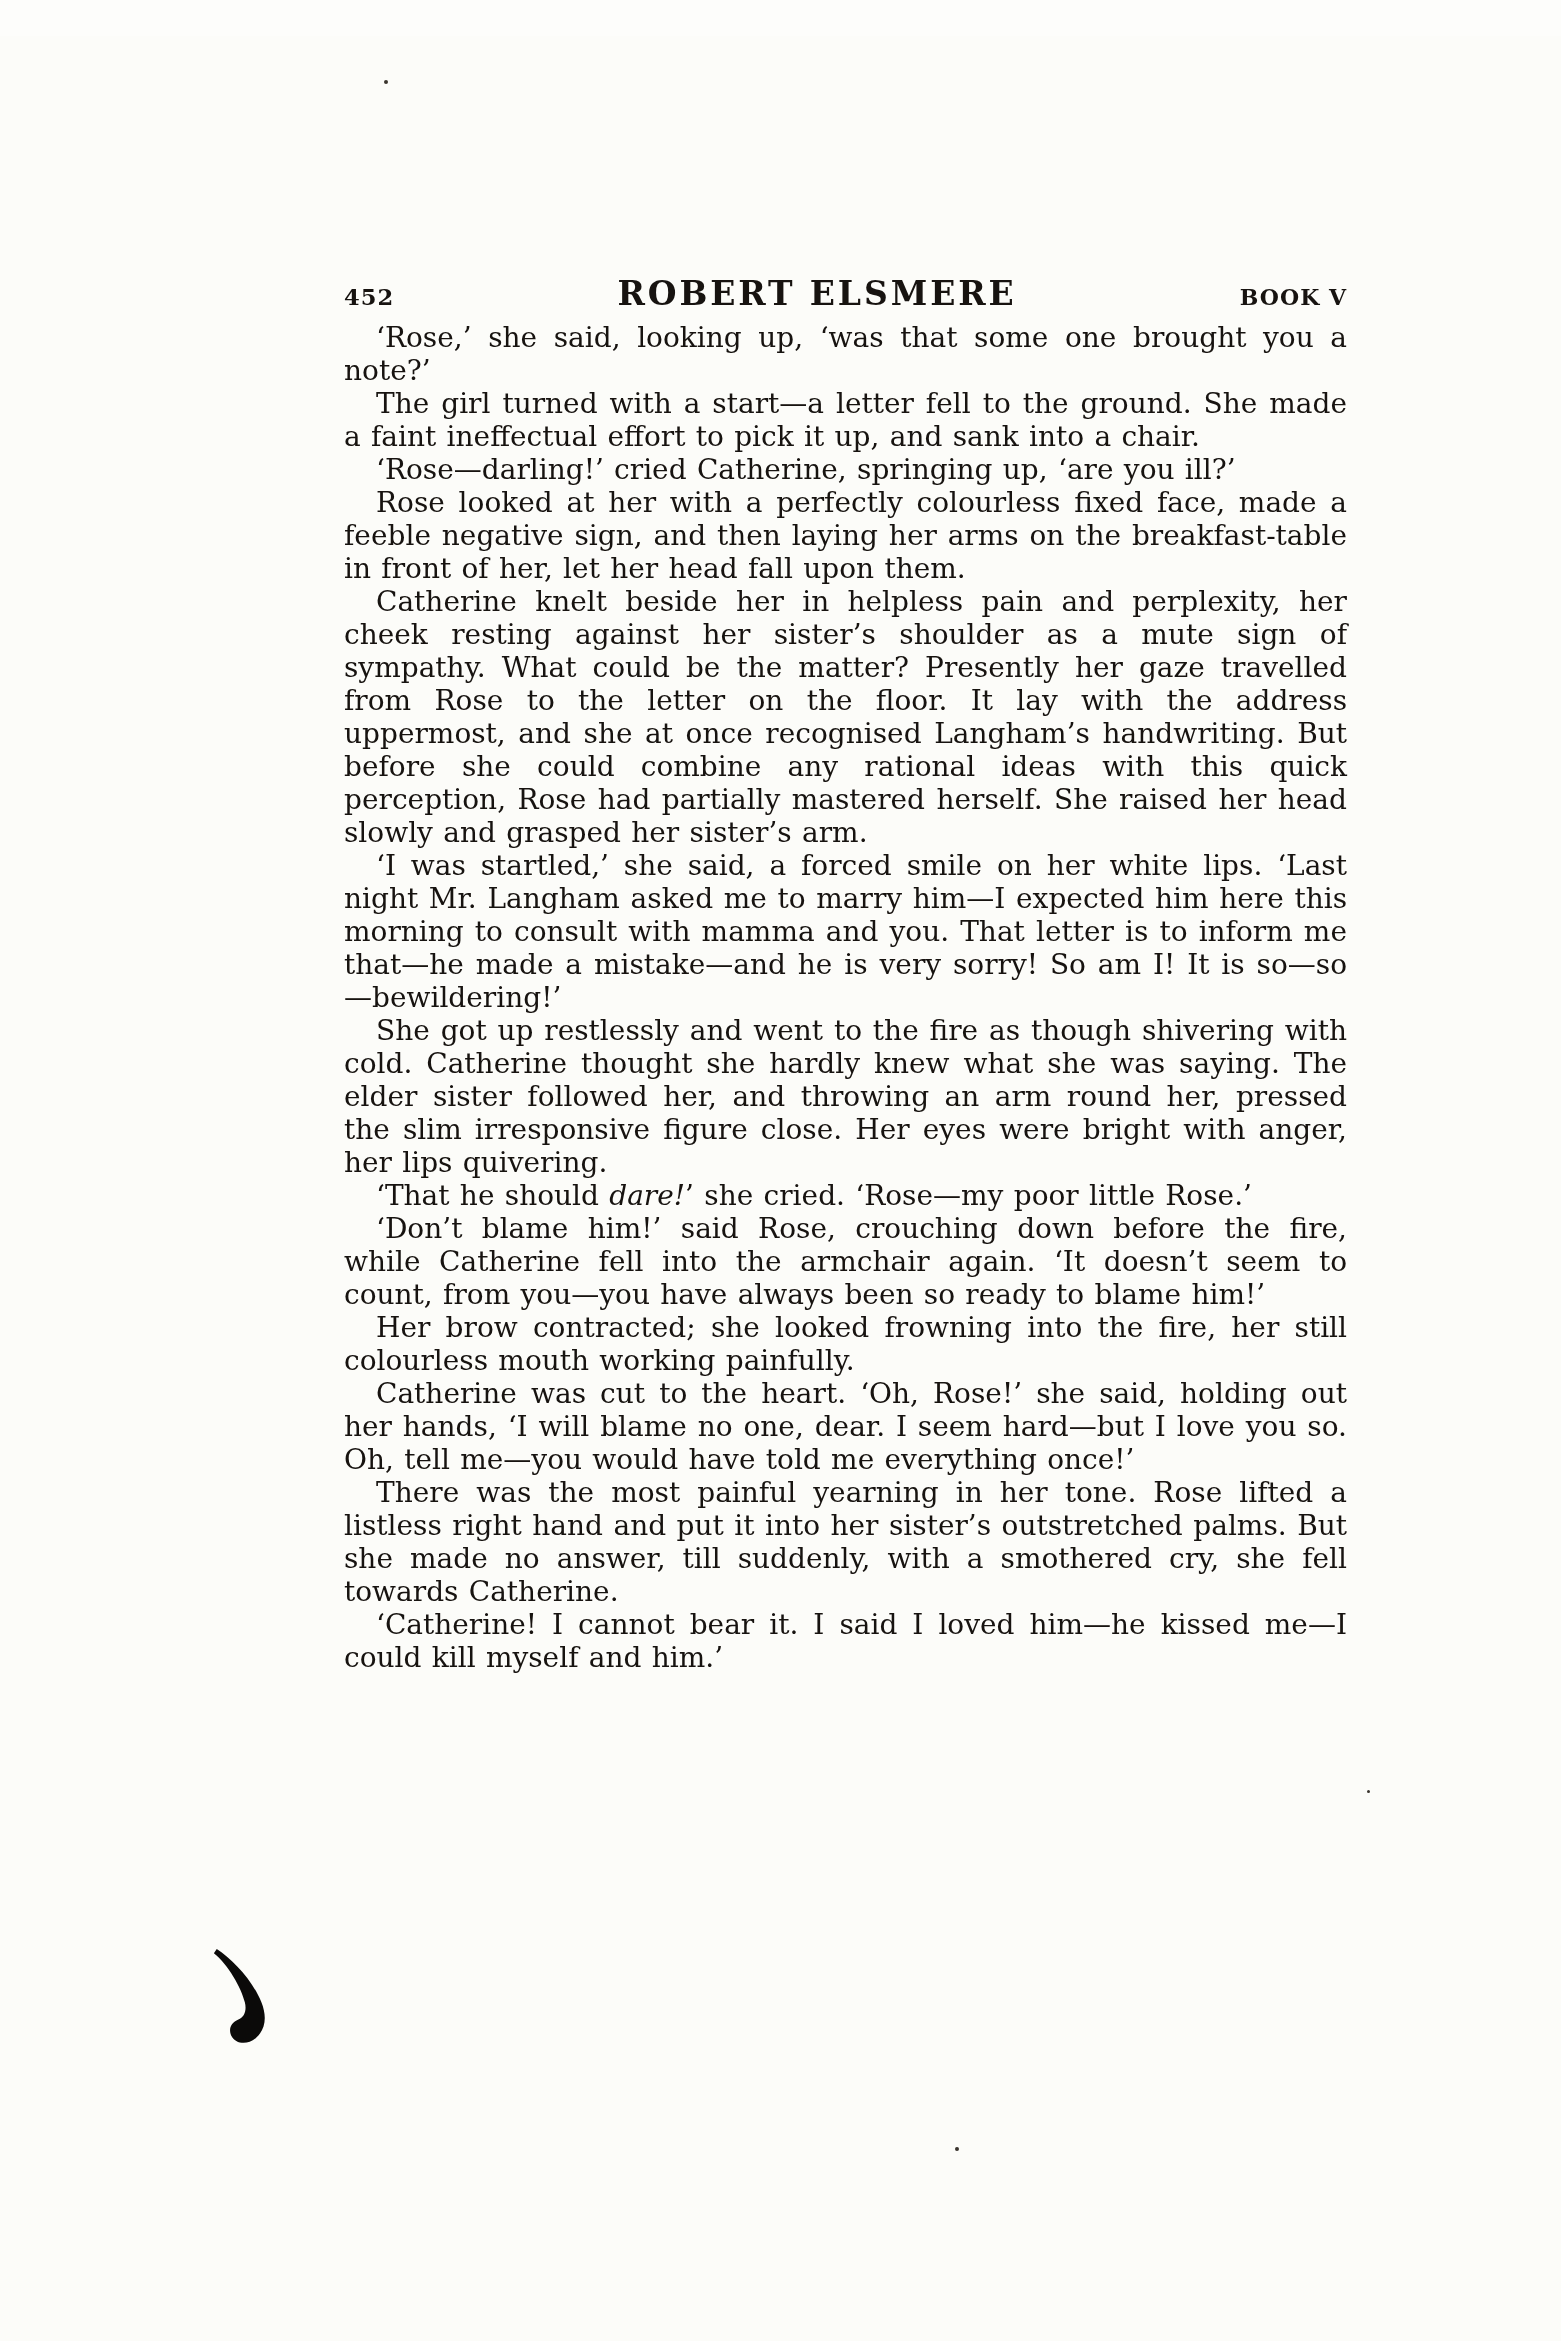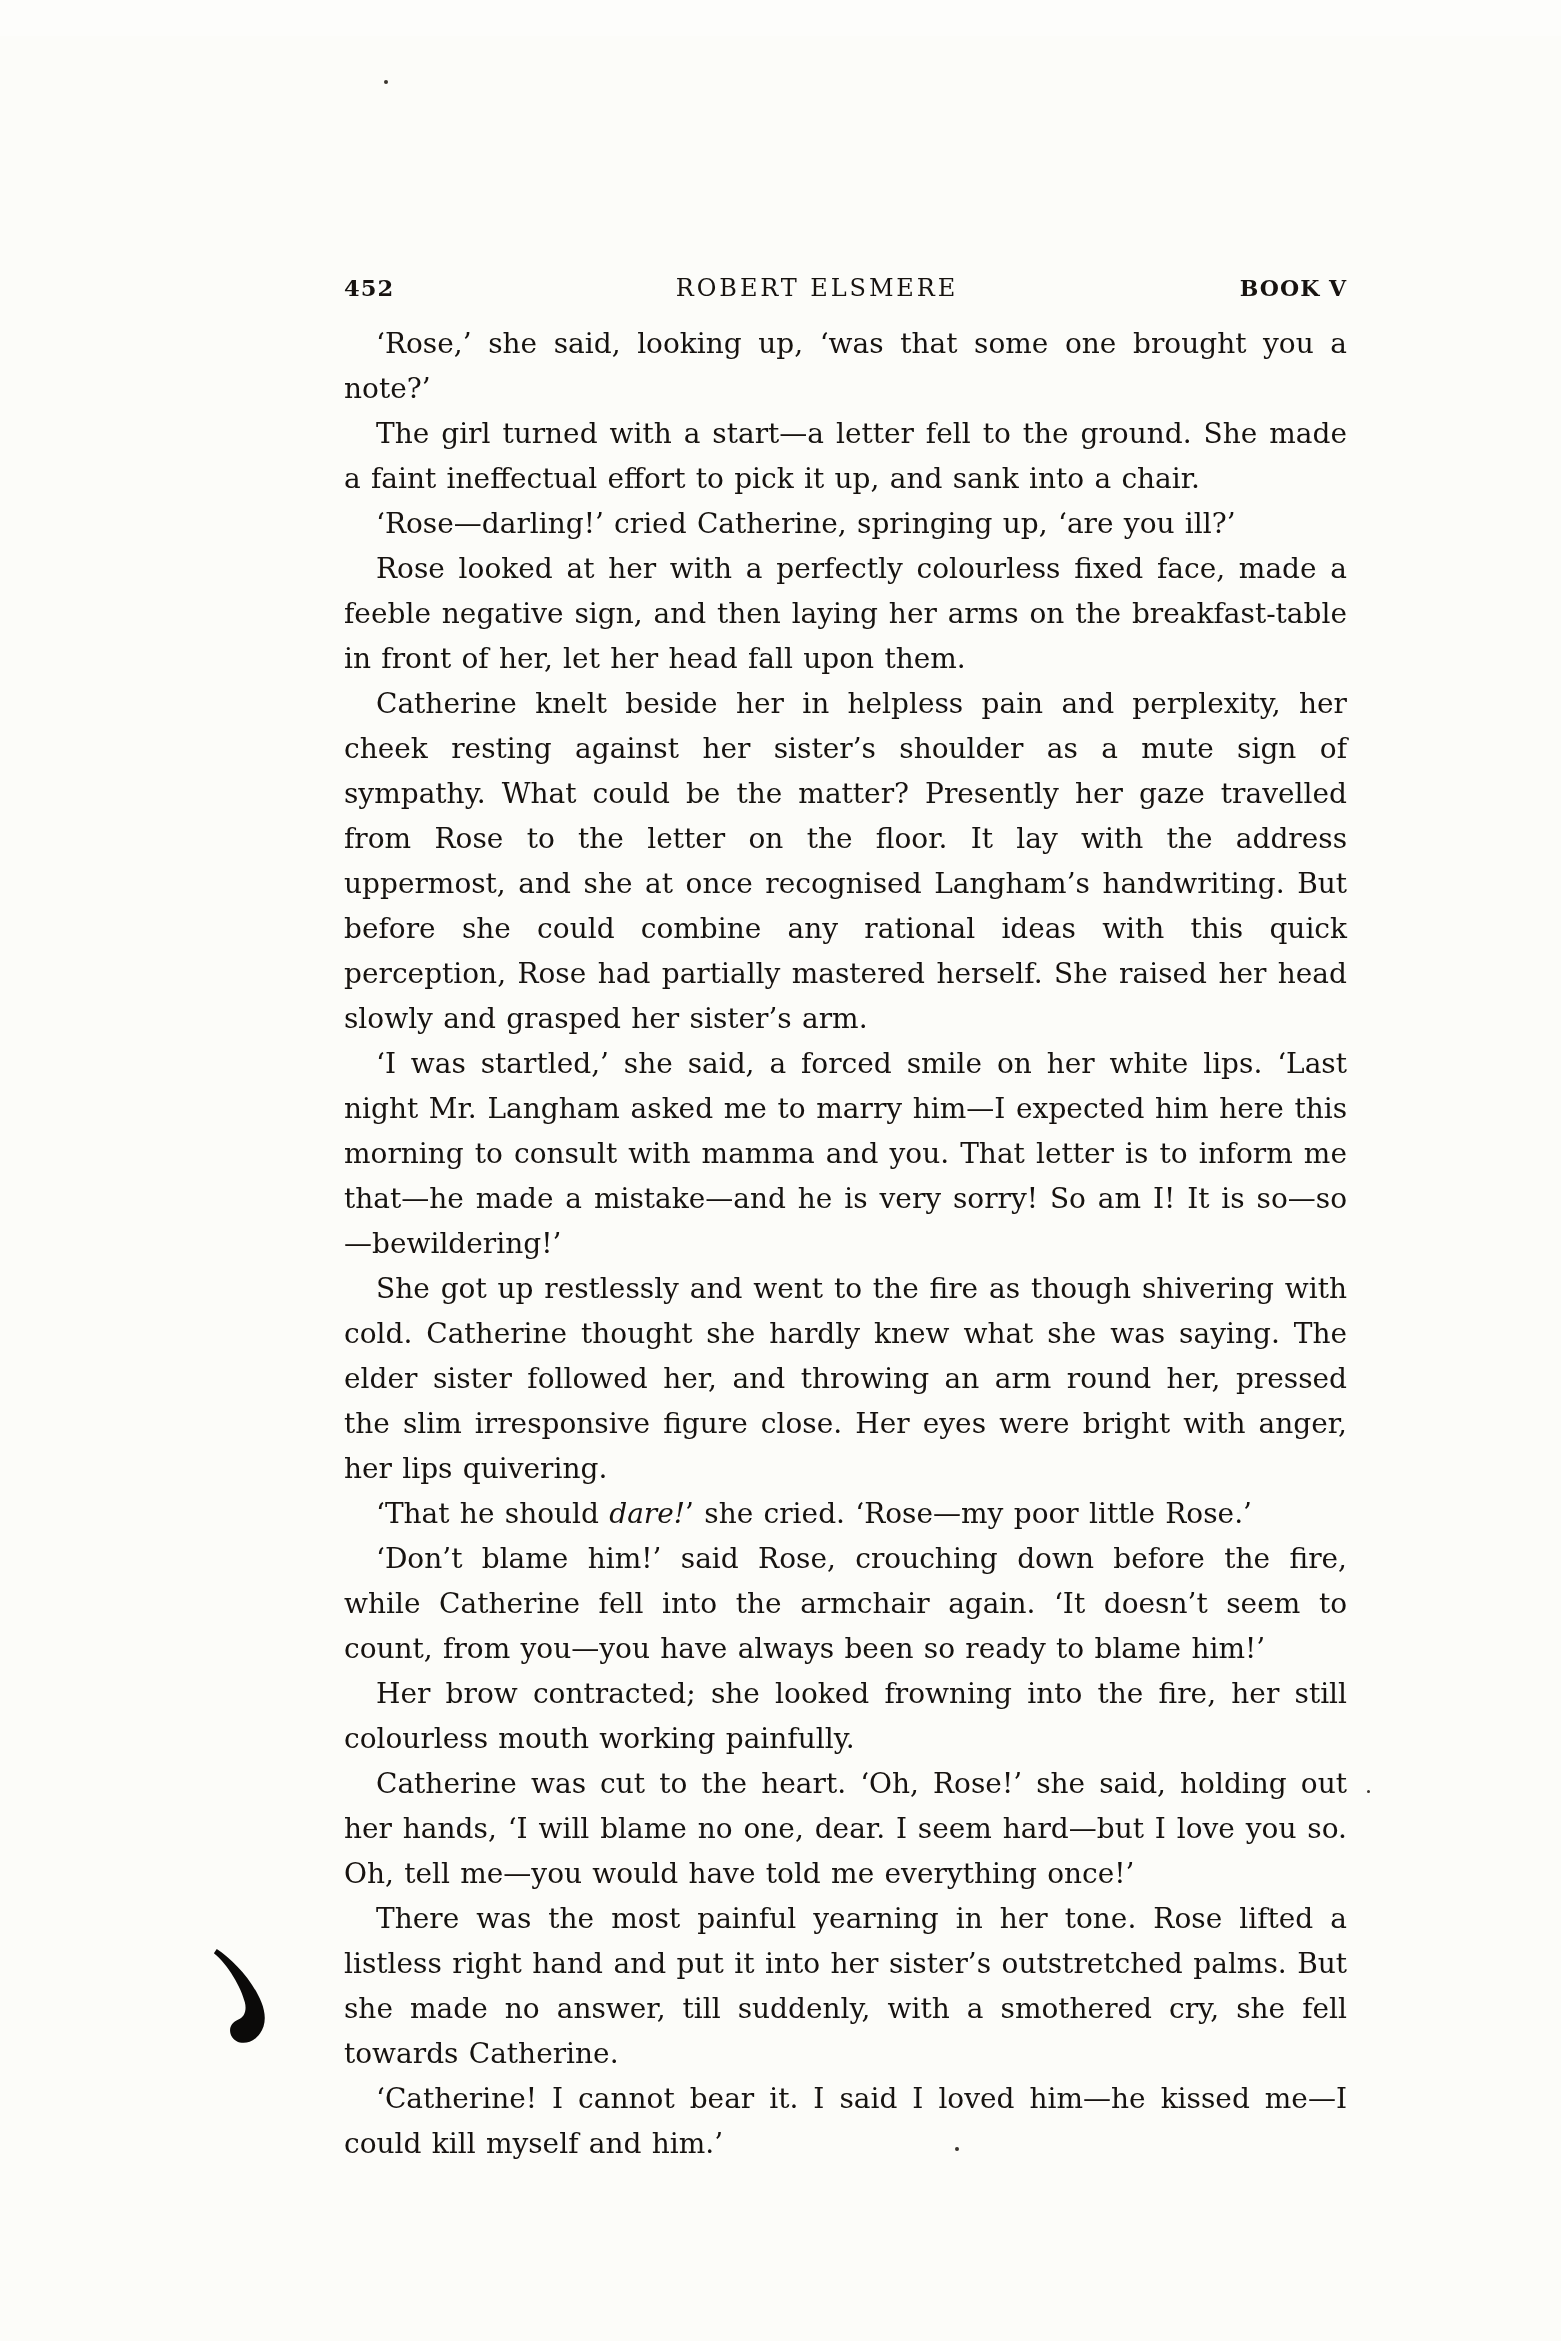--- a/index.html
+++ b/index.html
@@ -25,36 +25,36 @@
     display: flex;
     justify-content: space-between;
     align-items: baseline;
   }
   .page-number {
     font-size: 22.6px;
     font-weight: bold;
     letter-spacing: 1px;
   }
   .running-title {
-    font-size: 24px;
+    font-size: 33px;
     letter-spacing: 2.9px;
-    font-weight: normal;
+    font-weight: bold;
   }
   .book-label {
     font-size: 22px;
     font-weight: bold;
     letter-spacing: 1px;
   }
   .text-block {
     position: absolute;
     left: 344px;
     top: 285px;
     width: 1003px;
     font-size: 28px;
-    line-height: 45px;
+    line-height: 33px;
     text-align: justify;
     word-spacing: 1.4px;
   }
   .para {
     margin: 0;
     text-indent: 32px;
   }
   .para i {
     font-style: italic;
   }

